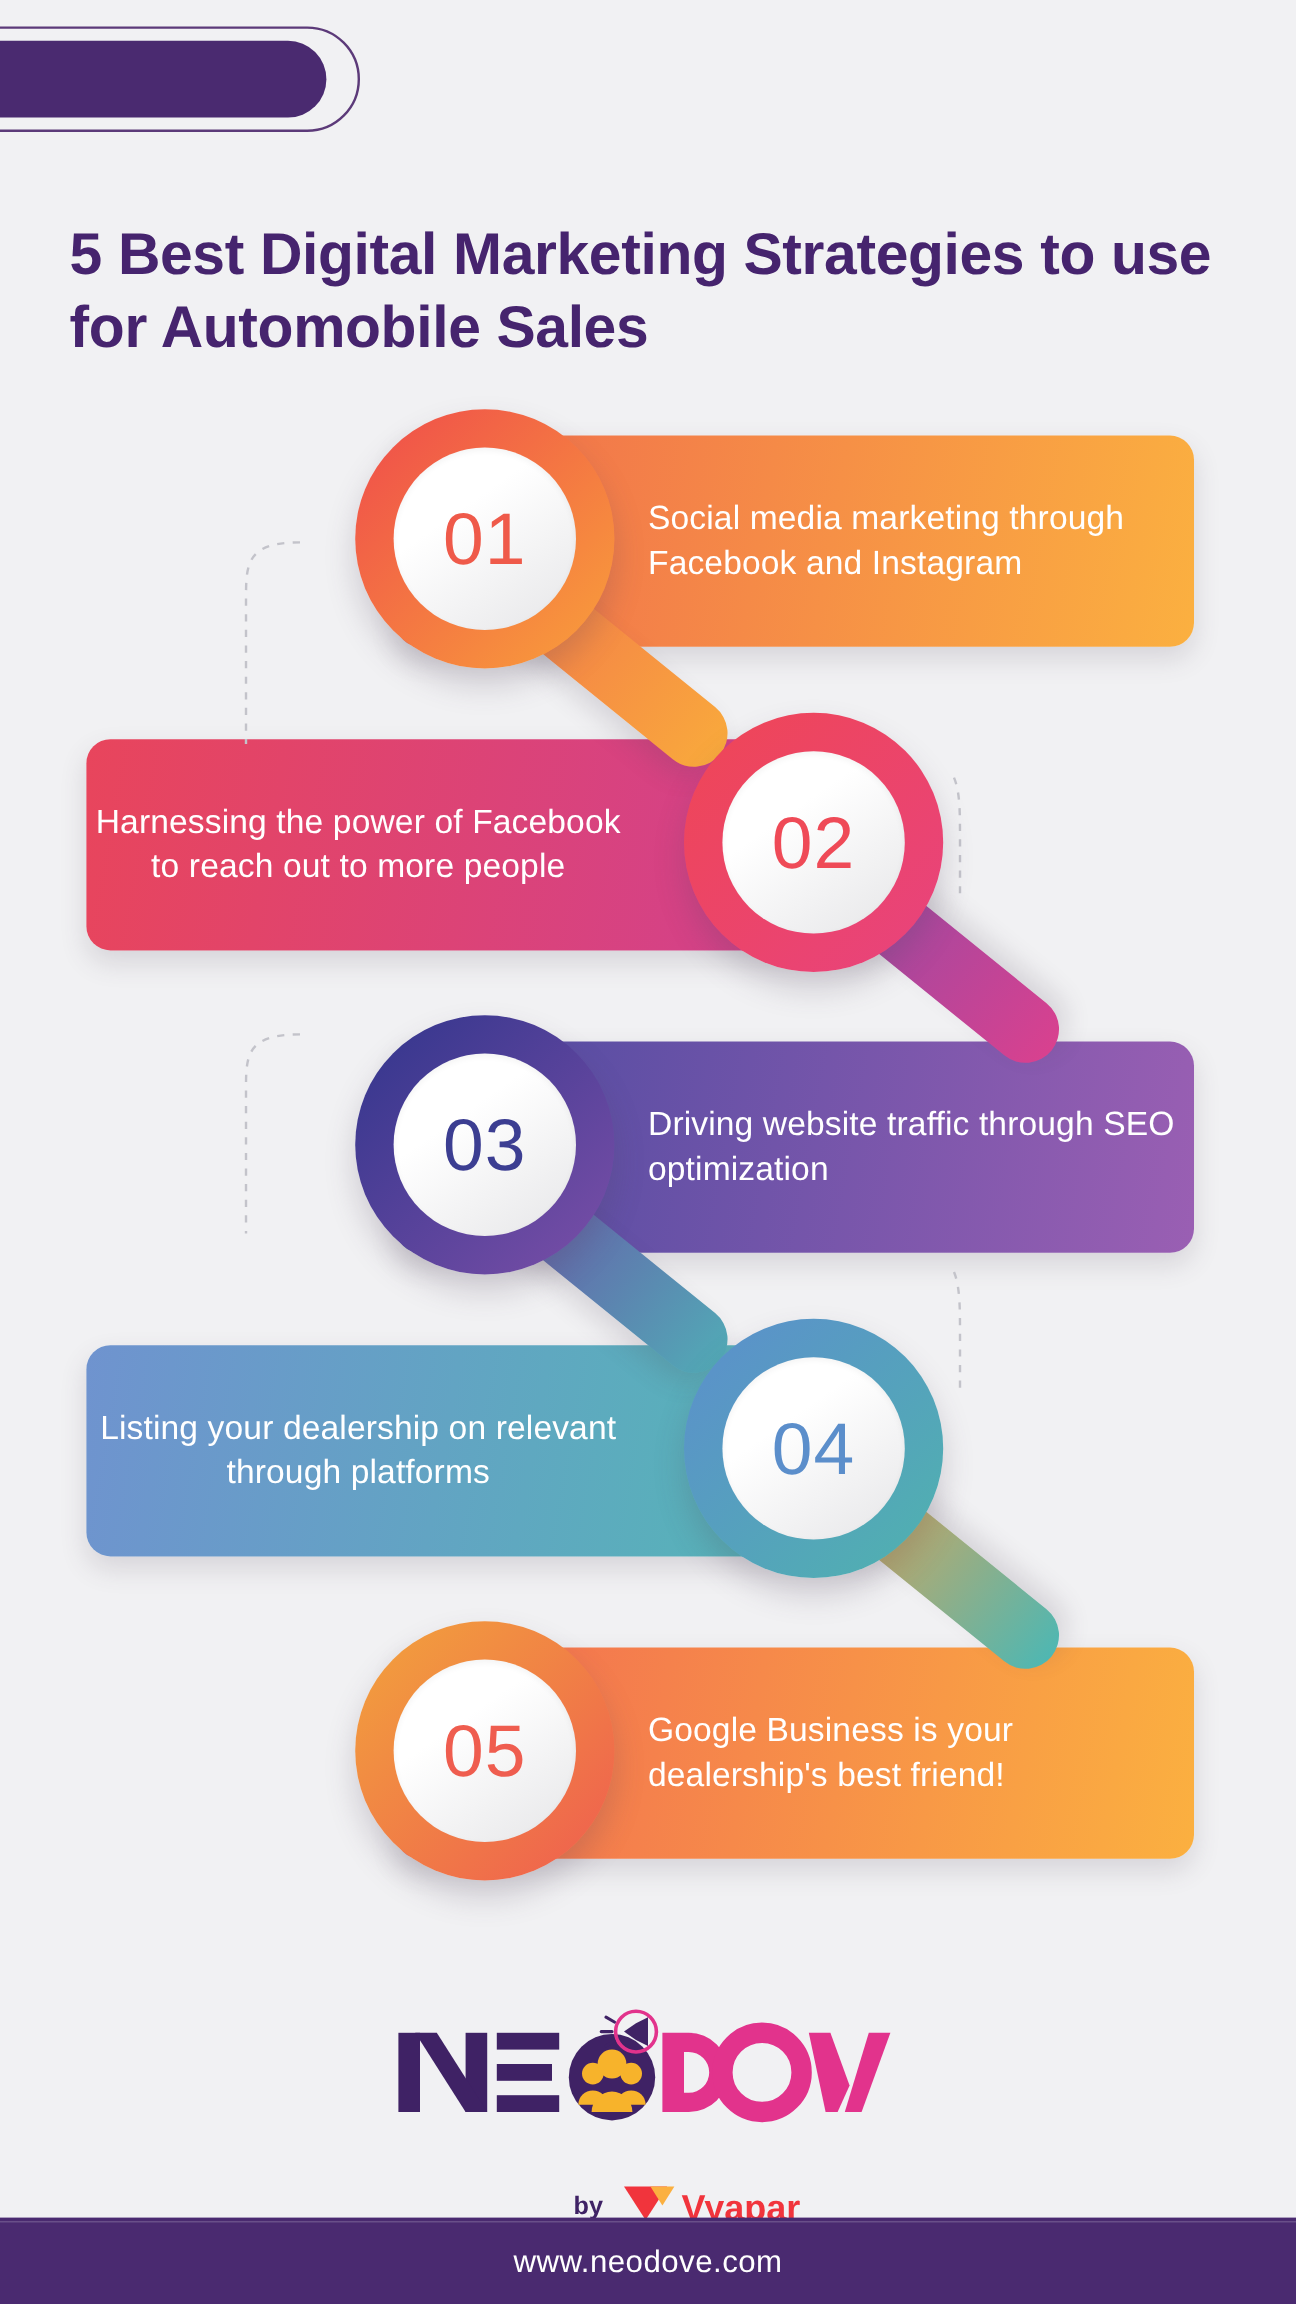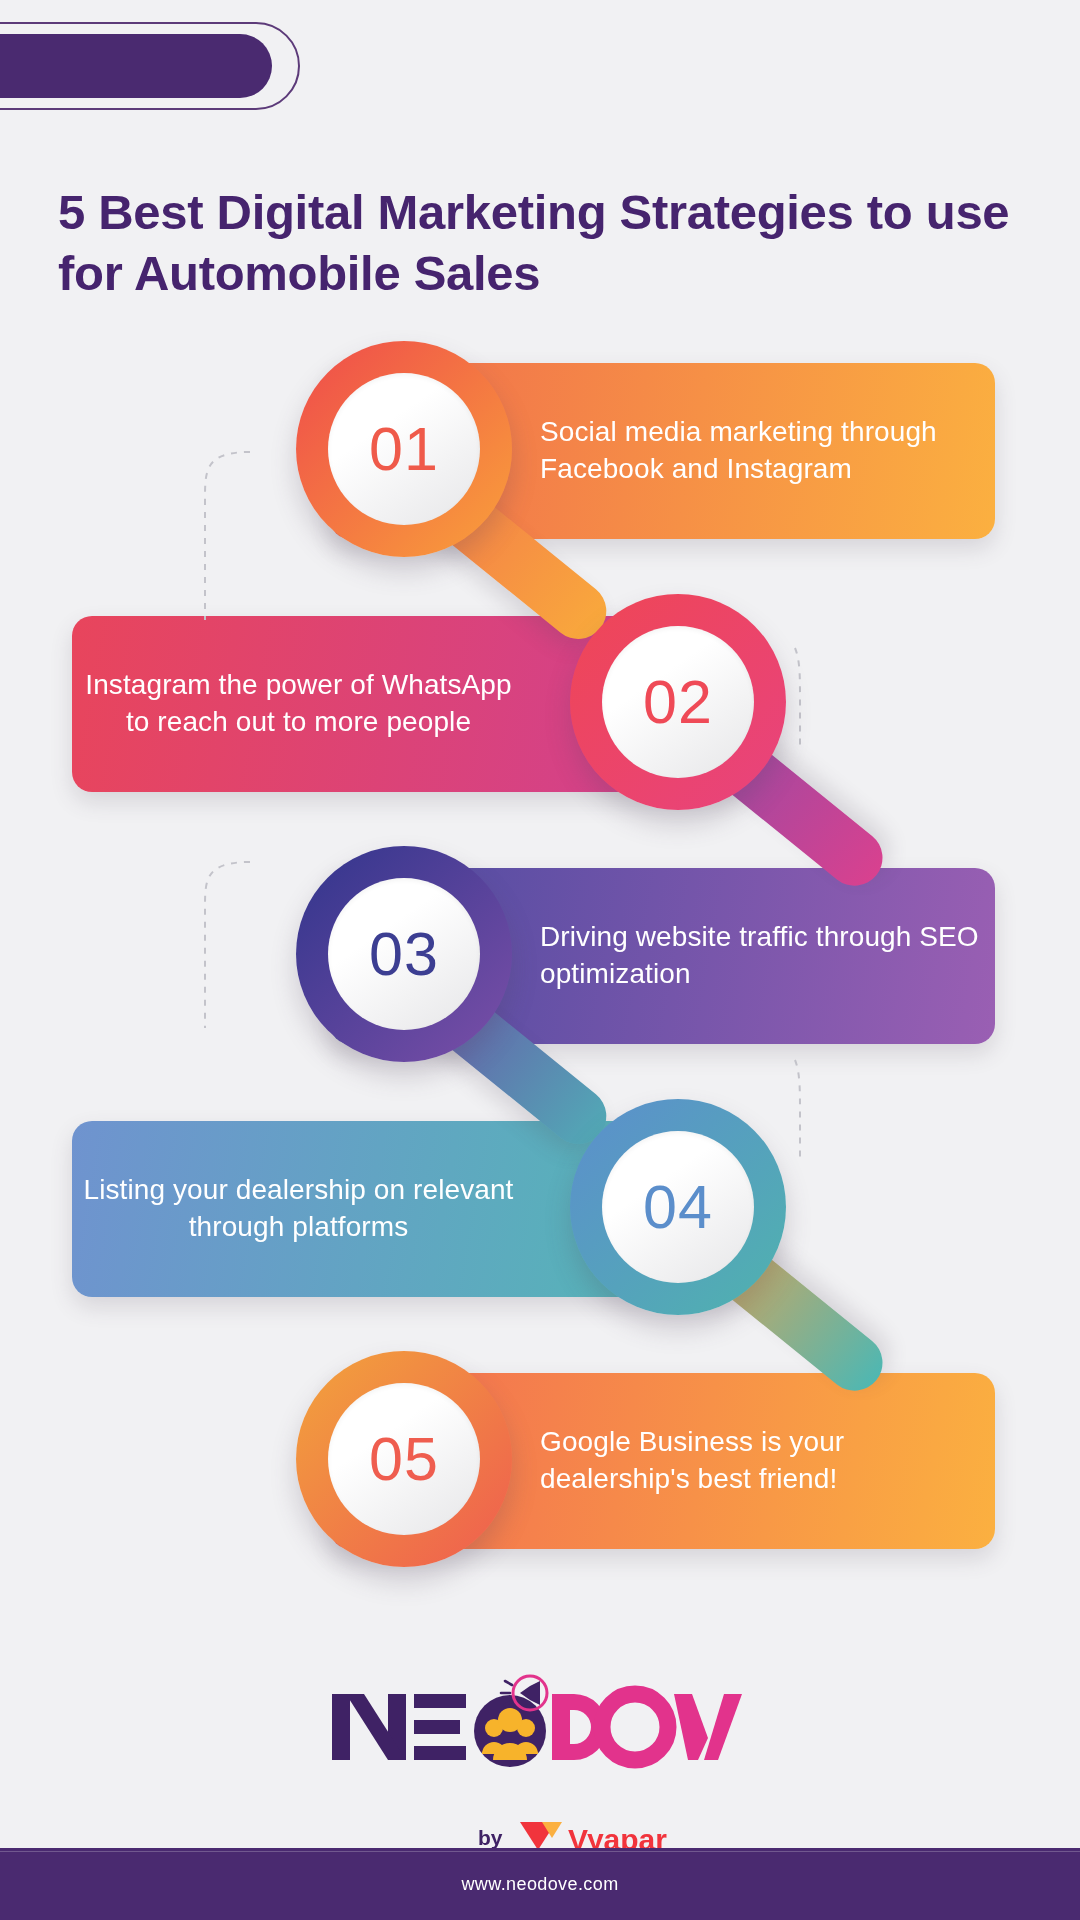--- a/index.html
+++ b/index.html
@@ -80,21 +80,21 @@
 
   
   .logo{position:absolute;left:0;top:1672px;width:1080px;text-align:center;}
   .logo svg{display:block;margin:0 auto;}
 
   
   .footer{
     position:absolute;left:0;bottom:0;width:1080px;height:72px;
     background:#4a2a70;color:#ffffff;
     display:flex;align-items:center;justify-content:center;
-    font-size:18px;letter-spacing:.4px;
+    font-size:26px;letter-spacing:.4px;
   }
   .footer .rule{position:absolute;top:3px;left:0;width:1080px;height:1px;background:rgba(255,255,255,.22);}
 </style>
 </head>
 <body>
 
 <div class="page">
 
   <div class="topbar">
     <div class="outline"></div>
@@ -124,21 +124,21 @@
           <span class="num" style="color:#ef5a4a;">01</span>
         </div>
       </div>
     </div>
 
     <div class="step" style="top:598px;">
       <div class="tail" style="left:432px;top:92px;width:250px;
                   background:linear-gradient(90deg,#d8418f,#8f4ba6);
                   transform:rotate(-141deg);transform-origin:right center;"></div>
       <div class="card left" style="background:linear-gradient(100deg,#e8455c 0%,#cf4193 100%);">
-        <div class="card-text">Instagram the power of WhatsApp to reach out to more people</div>
+        <div class="card-text">Harnessing the power of Facebook to reach out to more people</div>
       </div>
       <div class="node onright" style="background:linear-gradient(135deg,#ef4655 0%,#e8437e 100%);">
         <div class="inner">
           <span class="num" style="color:#ef4a57;">02</span>
         </div>
       </div>
     </div>
 
     <div class="step" style="top:850px;">
       <div class="tail" style="left:398px;top:92px;width:260px;

